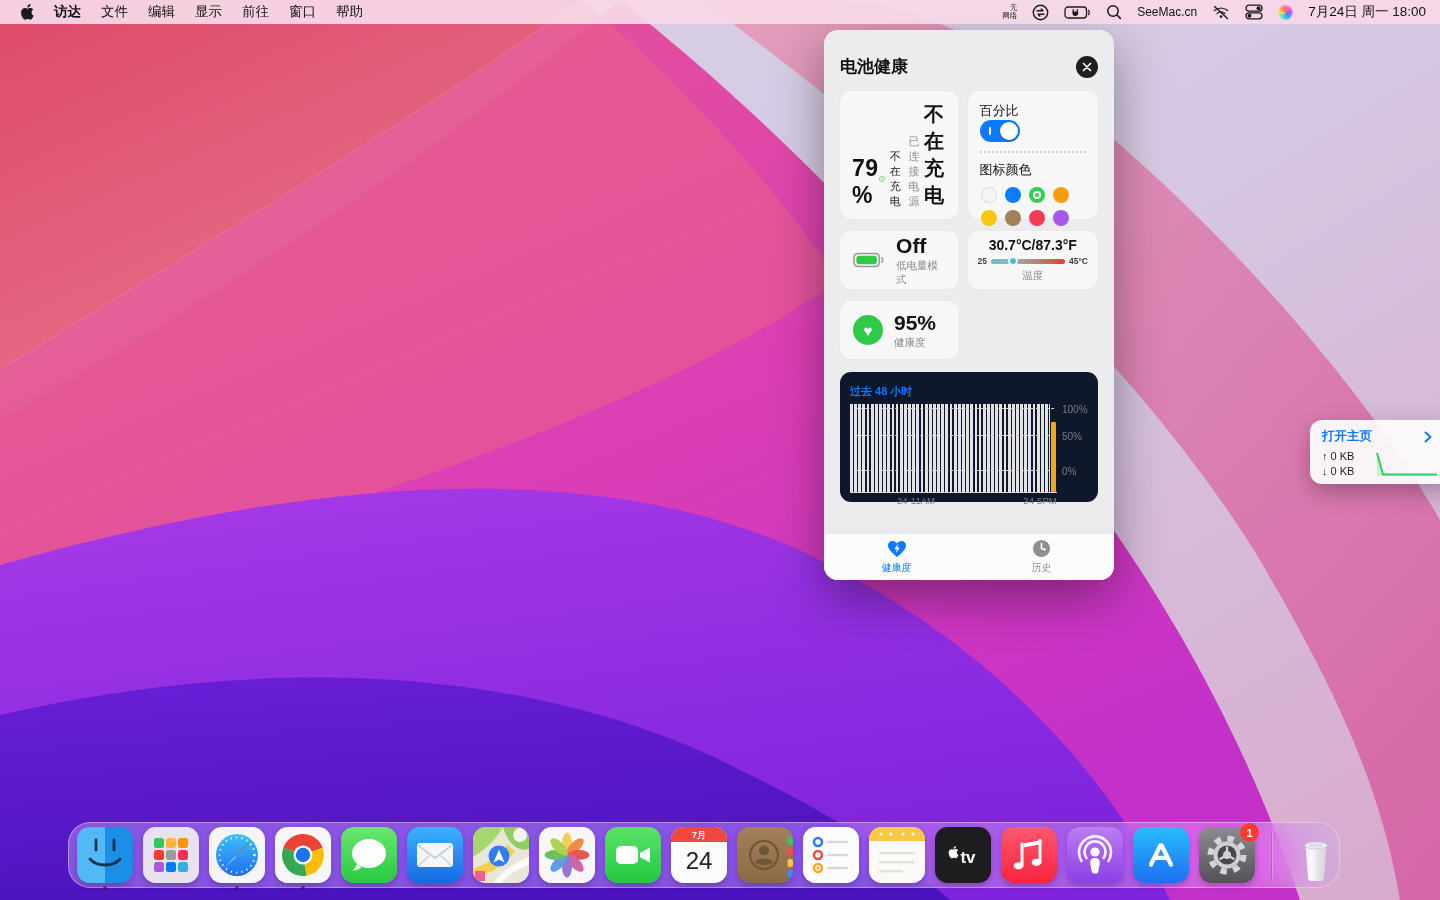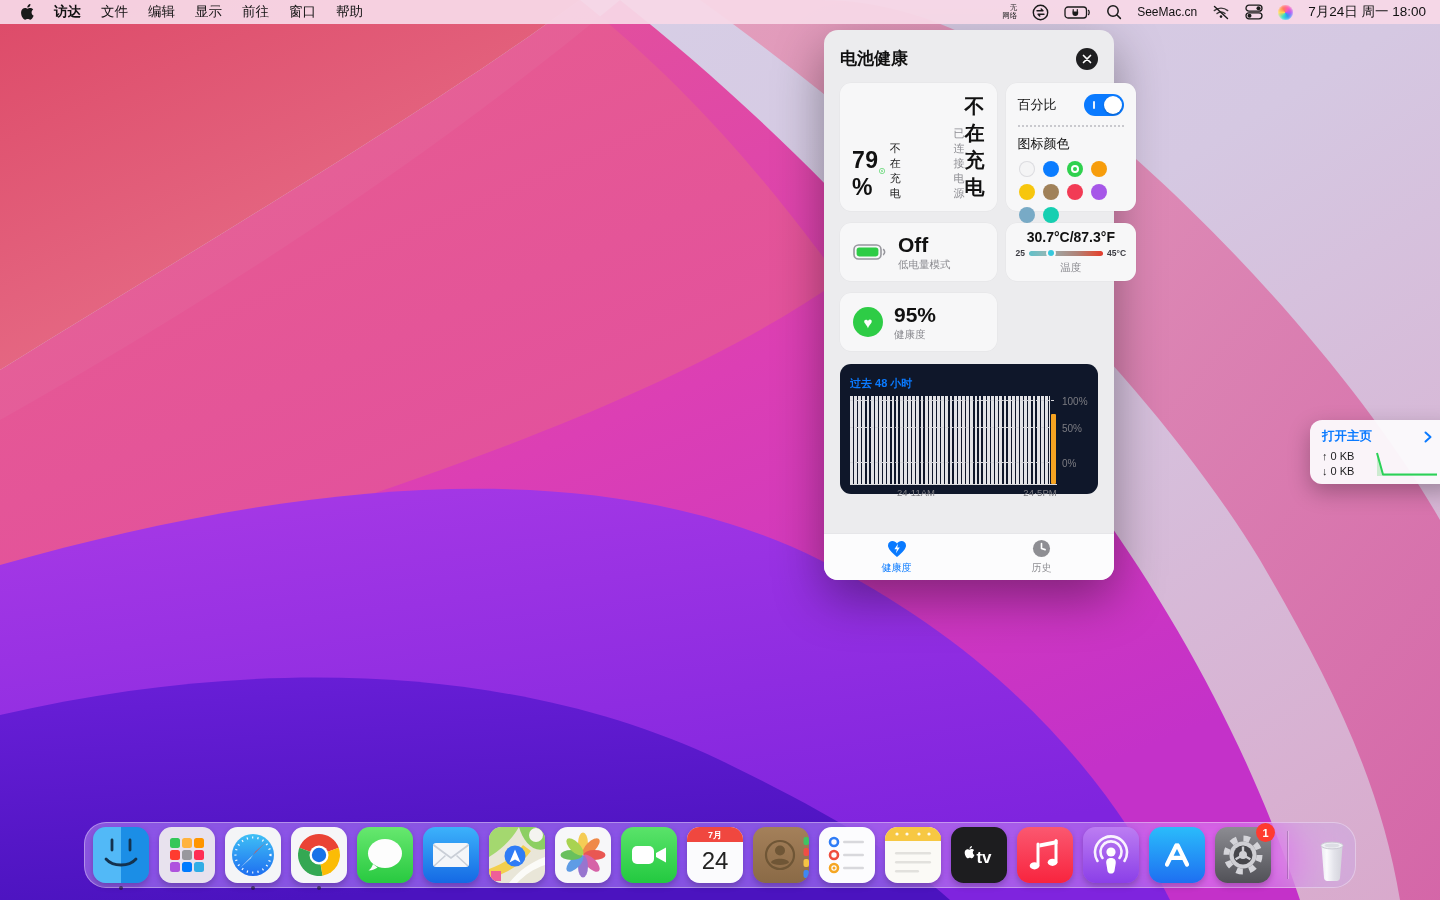--- a/index.html
+++ b/index.html
@@ -23,38 +23,38 @@
   .site { font-size:12px; }
   .clock { font-size:13.5px; }
   .siri-orb { width:15px; height:15px; border-radius:50%;
     background:conic-gradient(from 30deg,#ff5bb0,#b05cf5,#2b9cf5,#38e0c8,#ffd54d,#ff7a5b,#ff5bb0);
     box-shadow:inset 0 0 3px rgba(255,255,255,.8); }
 
   
   .popup { position:absolute; left:824px; top:30px; width:290px; height:550px;
     background:#ececee; border-radius:14px; box-shadow:0 18px 50px rgba(0,0,0,.38);
     z-index:40; }
-  .popup-header { display:flex; align-items:center; justify-content:space-between; padding:17px 16px 9px; }
+  .popup-header { display:flex; align-items:center; justify-content:space-between; padding:25px 16px 9px; }
   .popup-title { font-size:17px; font-weight:700; color:#111; }
   .close-btn { width:22px; height:22px; border-radius:50%; background:#1f1f21; display:flex; align-items:center; justify-content:center; cursor:pointer; }
   .cards { margin:4px 16px 0; display:grid; grid-template-columns:1fr 1fr; grid-template-rows:128px 58px 58px; gap:12px 9px; }
   .card { background:#f7f7f8; border-radius:11px; box-shadow:0 0 0 .5px rgba(0,0,0,.03); }
 
   
   .card-batt { padding:12px 12px 10px; display:flex; flex-direction:row;align-items:flex-end; }
   .batt-pct { font-size:23px; font-weight:700; color:#111; letter-spacing:.5px; }
   .batt-state { display:flex; align-items:center; gap:5px; margin-top:6px; font-size:11px; color:#222; }
   .progress { height:4px; border-radius:2px; background:#dfdfe2; margin:10px 0 12px; overflow:hidden; }
   .progress-fill { height:100%; border-radius:2px; background:#2ecc46; }
-  .batt-src-label { font-size:11px; color:#8e8e93;margin-left:45px; }
+  .batt-src-label { font-size:11px; color:#8e8e93; }
   .batt-src-value { font-size:20px; font-weight:700; color:#111; margin-top:2px; }
 
   
   .card-pct { padding:11px 12px 9px; display:flex; flex-direction:column; }
-  .pct-row { display:flex; align-items:center; justify-content:space-between; }
+  .pct-row { display:flex; align-items:flex-start; justify-content:space-between;flex-direction:column; }
   .pct-label, .iconcolor-label { font-size:13px; color:#111; }
   .toggle { width:40px; height:22px; border-radius:11px; background:#0a7aff; position:relative; cursor:pointer; }
   .toggle .knob { position:absolute; right:2px; top:2px; width:18px; height:18px; border-radius:50%; background:#fff; box-shadow:0 1px 2px rgba(0,0,0,.25); }
   .toggle .mark { position:absolute; left:9px; top:7px; width:2px; height:8px; border-radius:1px; background:rgba(255,255,255,.9); }
   .dotted-div { border-top:2px dotted #c9c9ce; margin:9px 0 8px; }
   .swatches { display:flex; flex-wrap:wrap; gap:7px 8px; margin-top:8px; padding:0 1px; }
   .swatch { width:16px; height:16px; border-radius:50%; display:flex; align-items:center; justify-content:center; cursor:pointer; }
   .swatch.light { box-shadow:inset 0 0 0 1px #dcdce0; }
   .sw-ring { width:8px; height:8px; border-radius:50%; background:#fff; display:flex; align-items:center; justify-content:center; }
   .sw-core { width:4px; height:4px; border-radius:50%; }
@@ -105,21 +105,21 @@
     background:rgba(252,251,253,.95); border-radius:12px; box-shadow:0 8px 22px rgba(0,0,0,.28);
     padding:8px 12px 7px; z-index:30; cursor:pointer; }
   .widget-head { display:flex; align-items:center; }
   .widget-title { font-size:12.5px; font-weight:700; color:#0a7aff; }
   .widget-chevron { margin-left:auto; margin-right:14px; display:flex; }
   .widget-body { position:relative; margin-top:4px; }
   .kb-line { font-size:11px; color:#1c1c1e; line-height:14.5px; }
   .spark { position:absolute; right:8px; bottom:0; }
 
   
-  .dock { position:absolute; left:84px; top:822px; width:1272px; height:66px;
+  .dock { position:absolute; left:68px; top:822px; width:1272px; height:66px;
     border-radius:22px; background:rgba(195,170,225,.45);
     backdrop-filter:blur(24px) saturate(150%); -webkit-backdrop-filter:blur(24px) saturate(150%);
     border:.5px solid rgba(255,255,255,.35);
     display:flex; align-items:center; padding:0 8px; gap:10px; z-index:60; }
   .dock-item { position:relative; width:56px; height:56px; flex:0 0 auto; cursor:pointer; }
   .dock-item svg { width:56px; height:56px; display:block; }
   .dock-item .tile { border-radius:12.5px; overflow:hidden; width:56px; height:56px; box-shadow:0 3px 6px rgba(0,0,0,.22); }
   .dock-dot { position:absolute; left:50%; bottom:-7px; transform:translateX(-50%);
     width:4px; height:4px; border-radius:50%; background:rgba(25,25,35,.6); }
   .dock-divider { width:1px; height:48px; background:rgba(60,50,80,.25); margin:0 6px; flex:0 0 auto;

